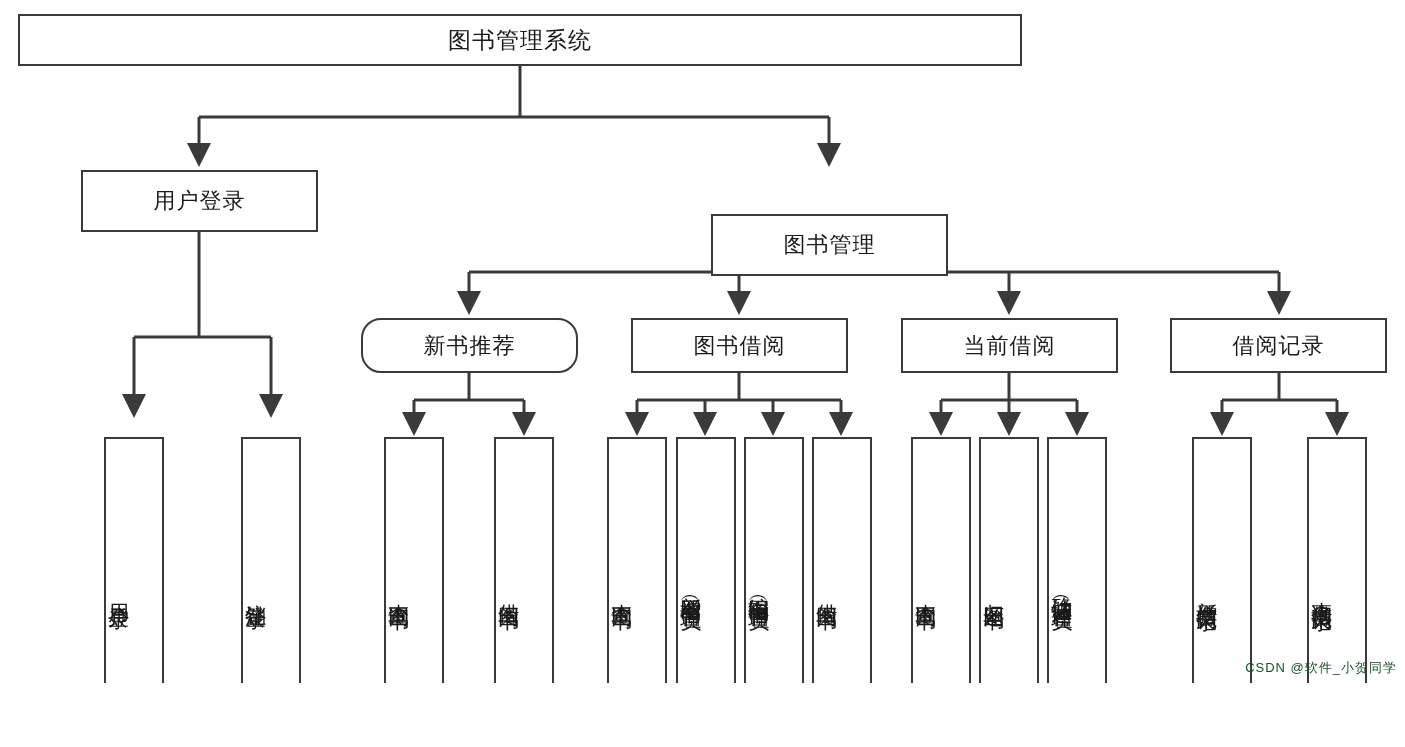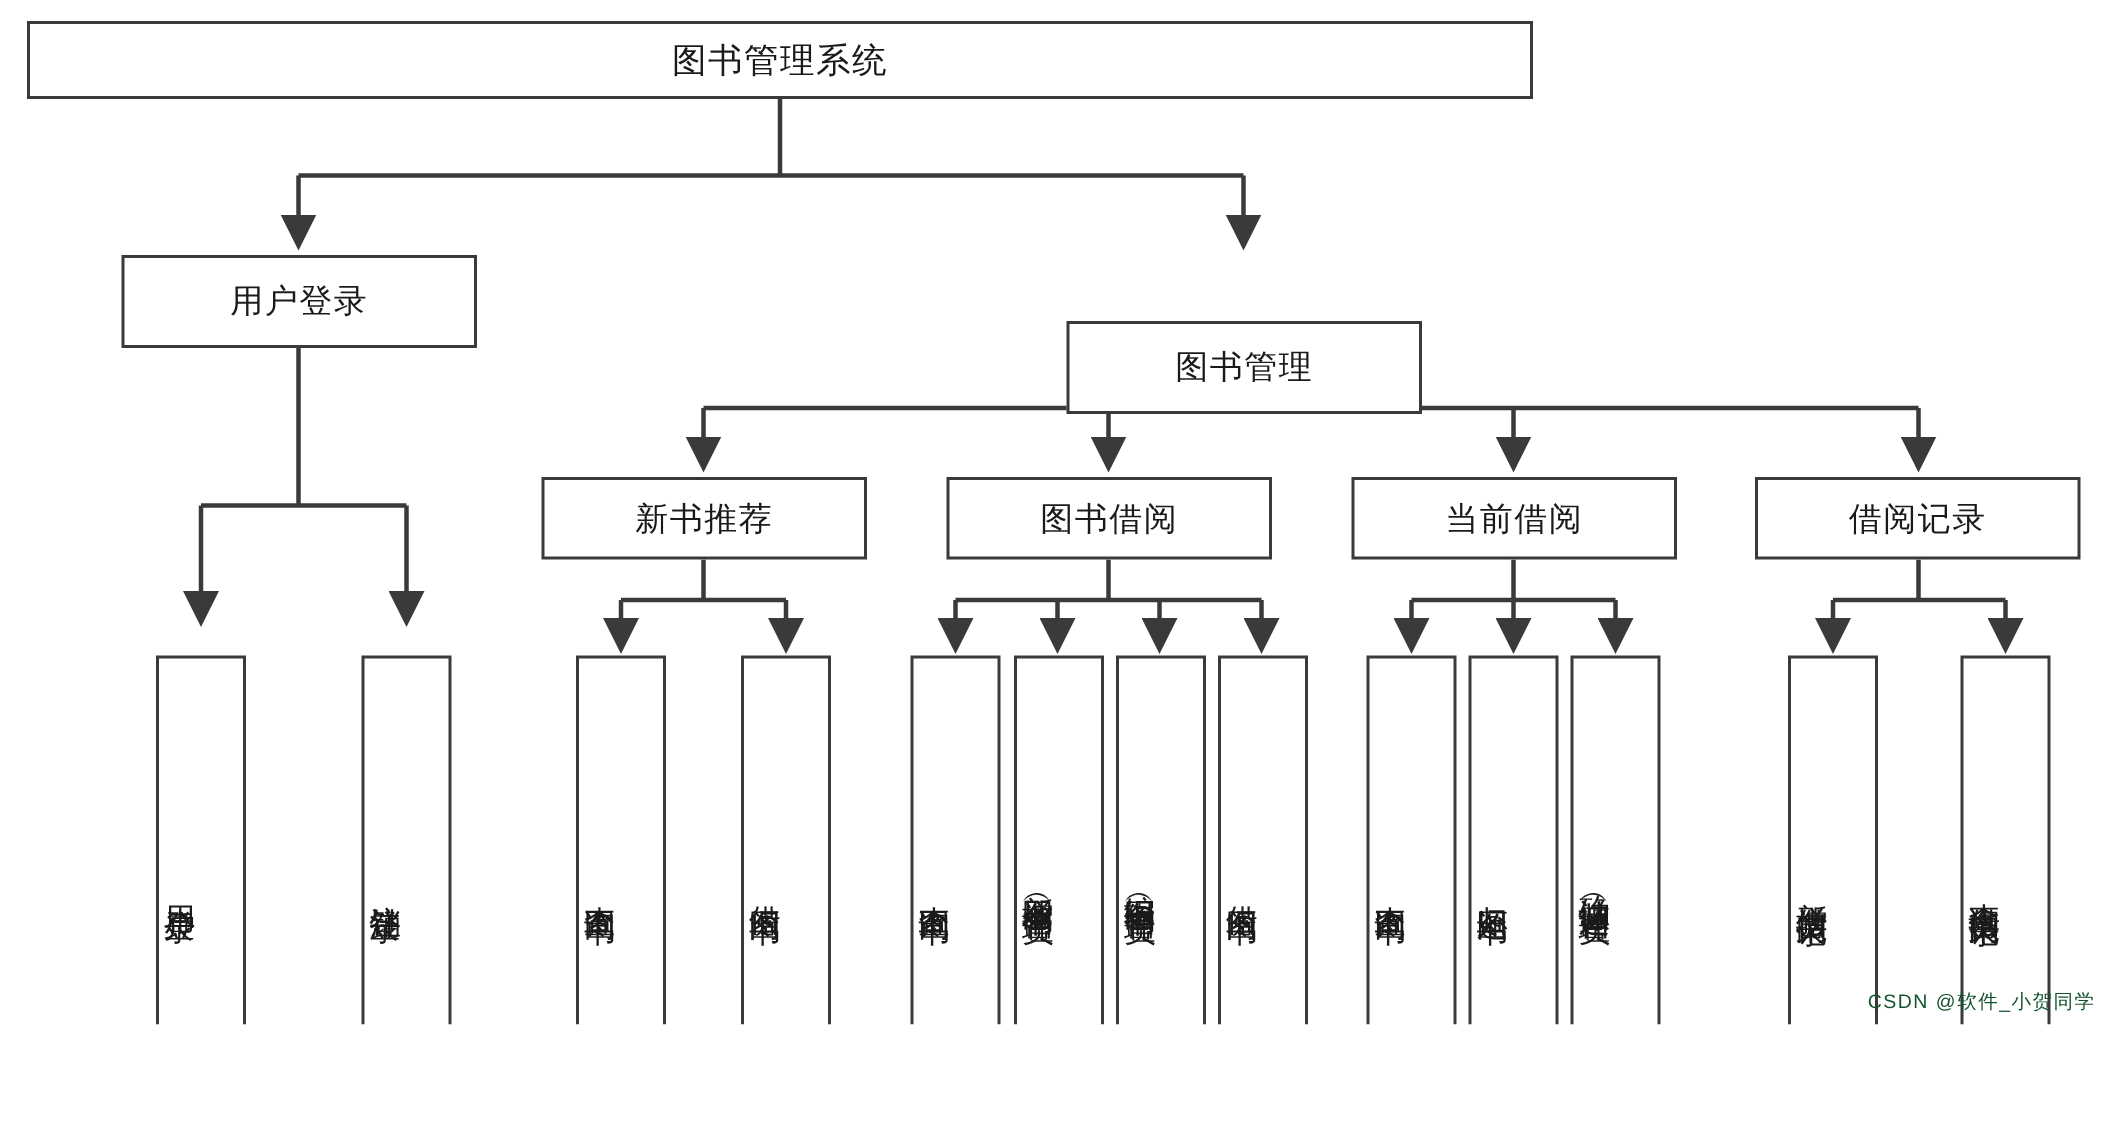--- a/index.html
+++ b/index.html
@@ -129,21 +129,21 @@
     <span>图书管理系统</span>
   </div>
 
   <div class="node horiz" style="left:81px; top:170px; width:237px; height:62px;">
     <span>用户登录</span>
   </div>
   <div class="node horiz" style="left:711px; top:170px; width:237px; height:62px;margin-top:44px;">
     <span>图书管理</span>
   </div>
 
-  <div class="node horiz" style="left:361px; top:318px; width:217px; height:55px;">
+  <div class="node horiz" style="left:361px; top:318px; width:217px; height:55px;border-radius:20px;">
     <span>新书推荐</span>
   </div>
   <div class="node horiz" style="left:631px; top:318px; width:217px; height:55px;">
     <span>图书借阅</span>
   </div>
   <div class="node horiz" style="left:901px; top:318px; width:217px; height:55px;text-align:center;">
     <span>当前借阅</span>
   </div>
   <div class="node horiz" style="left:1170px; top:318px; width:217px; height:55px;">
     <span>借阅记录</span>

